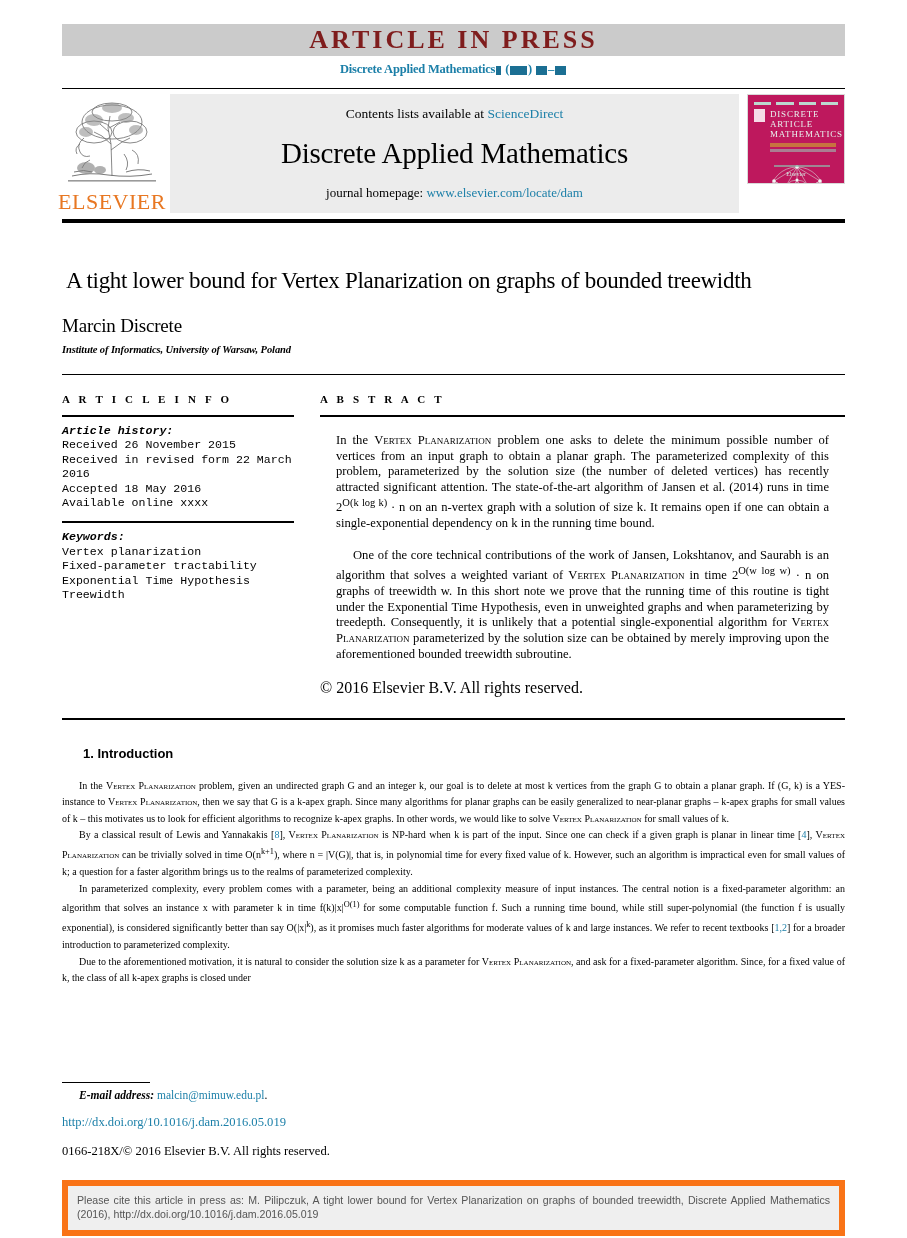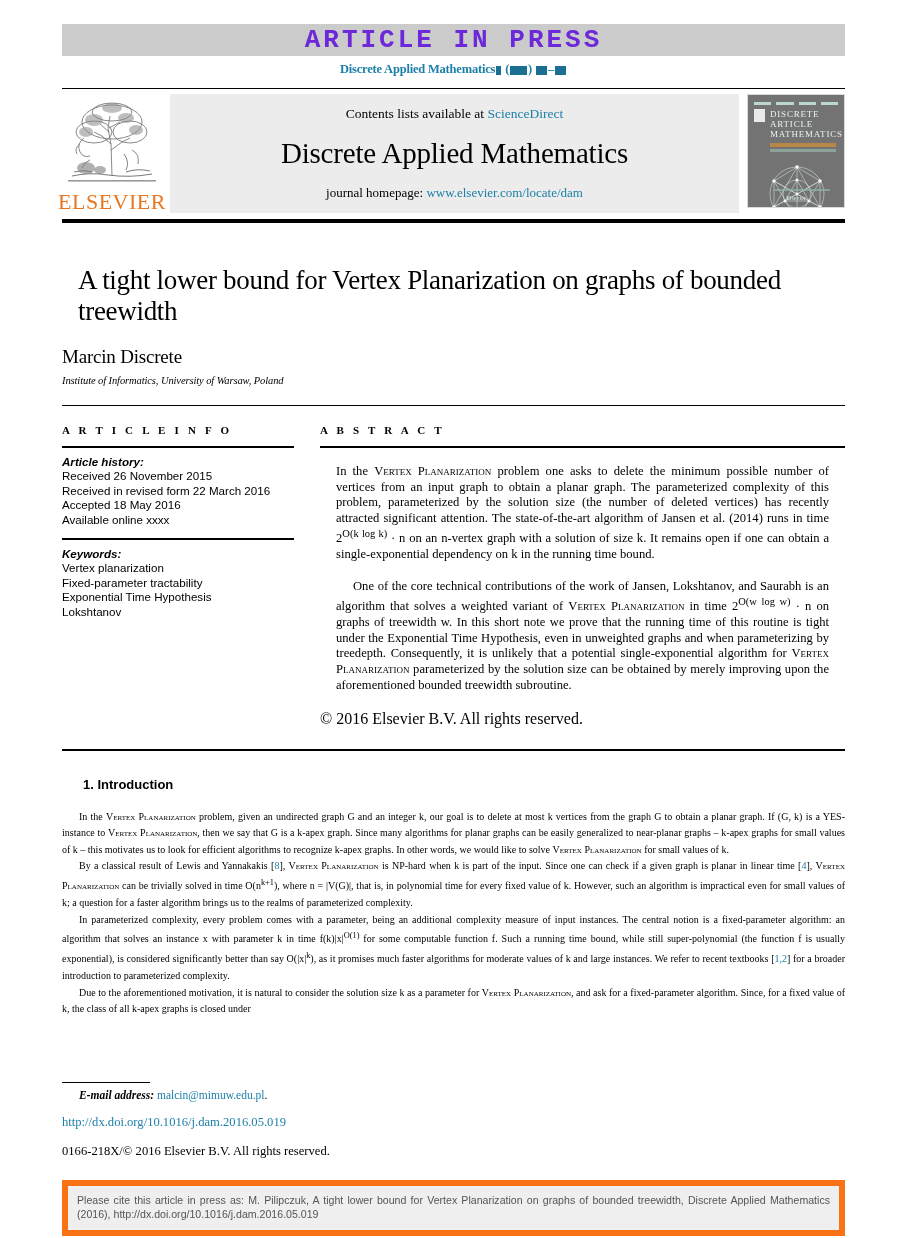--- a/index.html
+++ b/index.html
@@ -30,22 +30,22 @@
 
   
   .aip-banner {
     margin-top: 24px;
     background: #cbcbcb;
     height: 32px;
     line-height: 32px;
     text-align: center;
   }
   .aip-banner span {
-    color: #6d28d9;
-    font-family: Liberation Mono, monospace;
+    color: #7f1d1d;
+    font-family: Liberation Serif, serif;
     font-weight: bold;
     font-size: 26px;
     letter-spacing: 3px;
   }
   .journal-ref {
     text-align: center;
     margin-top: 6px;
     font-family: "Liberation Serif", serif;
     font-weight: bold;
     font-size: 12.5px;
@@ -113,22 +113,22 @@
     letter-spacing: -0.2px;
   }
   .homepage-line {
     font-size: 13px;
     font-family: "Liberation Serif", serif;
   }
   .homepage-url { color: #1b7fa8; }
   .cover-thumb {
     flex: 0 0 98px;
     width: 98px;
-    height: 114px;
-    background: #737373;
+    height: 90px;
+    background: #be185d;
     position: relative;
     overflow: hidden;
     border: 1px solid #d9d9d9;
     box-sizing: border-box;
   }
   .cover-topbar {
     position:absolute; top:5px; left:6px; right:6px;
     height: 7px;
     display:flex; align-items:center; gap:5px;
   }
@@ -167,36 +167,36 @@
   }
   .rule-thick {
     border-top: 4px solid #000;
     margin-top: 6px;
   }
 
   
   .title-block { margin-top: 42px; }
   h1.paper-title {
     font-family: "Liberation Serif", serif;
-    font-size: 27px;
+    font-size: 23px;
     font-weight: normal;
     line-height: 31px;
-    margin: 16px;
+    margin: 4px;
     letter-spacing: -0.3px;
   }
   .author {
     font-family: "Liberation Serif", serif;
     font-size: 19px;
     margin-top: 19px;
     letter-spacing: -0.2px;
   }
   .affiliation {
     font-family: "Liberation Serif", serif;
     font-style: italic;
-    font-weight: normal;
+    font-weight: bold;
     font-size: 10.5px;
     margin-top: 7px;
     letter-spacing: -0.1px;
   }
   .rule-title {
     border-top: 1px solid #000;
     margin-top: 19px;
   }
 
   
@@ -214,21 +214,21 @@
     font-family: "Liberation Serif", serif;
     font-weight: bold;
     font-size: 11px;
     letter-spacing: 3.2px;
   }
   .rule-sec {
     border-top: 2px solid #000;
     margin-top: 10px;
   }
   .info-body {
-    font-family: Liberation Sans, sans-serif;
+    font-family: Liberation Mono, monospace;
     font-size: 11.6px;
     line-height: 14.4px;
     margin-top: 7px;
   }
   .info-body .lbl {
     font-style: italic;
     font-weight: bold;
   }
   .info-rule2 {
     border-top: 2px solid #000;
@@ -454,21 +454,21 @@
           <div>Received in revised form 22 March 2016</div>
           <div>Accepted 18 May 2016</div>
           <div>Available online xxxx</div>
         </div>
         <div class="info-rule2"></div>
         <div class="info-body">
           <div class="lbl">Keywords:</div>
           <div>Vertex planarization</div>
           <div>Fixed-parameter tractability</div>
           <div>Exponential Time Hypothesis</div>
-          <div>Lokshtanov</div>
+          <div>Treewidth</div>
         </div>
       </div>
 
       <div class="col-abs">
         <div class="sec-head">A B S T R A C T</div>
         <div class="rule-sec"></div>
         <div class="abs-body">
           <p><span>In the </span><span class="sc">Vertex Planarization</span><span> problem one asks to delete the minimum possible number of vertices from an input graph to obtain a planar graph. The parameterized complexity of this problem, parameterized by the solution size (the number of deleted vertices) has recently attracted significant attention. The state-of-the-art algorithm of Jansen et al. (2014) runs in time 2</span><sup>O(k log k)</sup><span> · n on an n-vertex graph with a solution of size k. It remains open if one can obtain a single-exponential dependency on k in the running time bound.</span></p>
           <p><span>One of the core technical contributions of the work of Jansen, Lokshtanov, and Saurabh is an algorithm that solves a weighted variant of </span><span class="sc">Vertex Planarization</span><span> in time 2</span><sup>O(w log w)</sup><span> · n on graphs of treewidth w. In this short note we prove that the running time of this routine is tight under the Exponential Time Hypothesis, even in unweighted graphs and when parameterizing by treedepth. Consequently, it is unlikely that a potential single-exponential algorithm for </span><span class="sc">Vertex Planarization</span><span> parameterized by the solution size can be obtained by merely improving upon the aforementioned bounded treewidth subroutine.</span></p>
           <div class="copyright">© 2016 Elsevier B.V. All rights reserved.</div>

